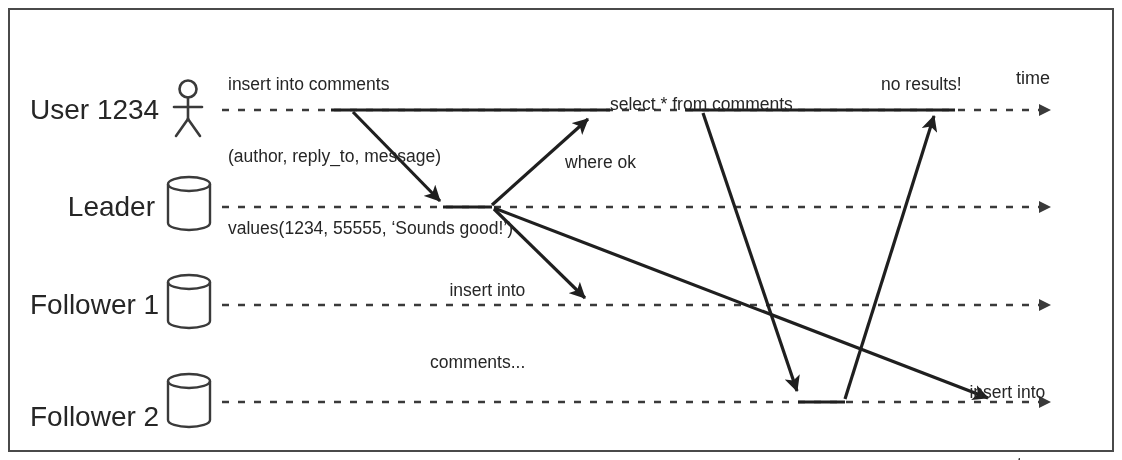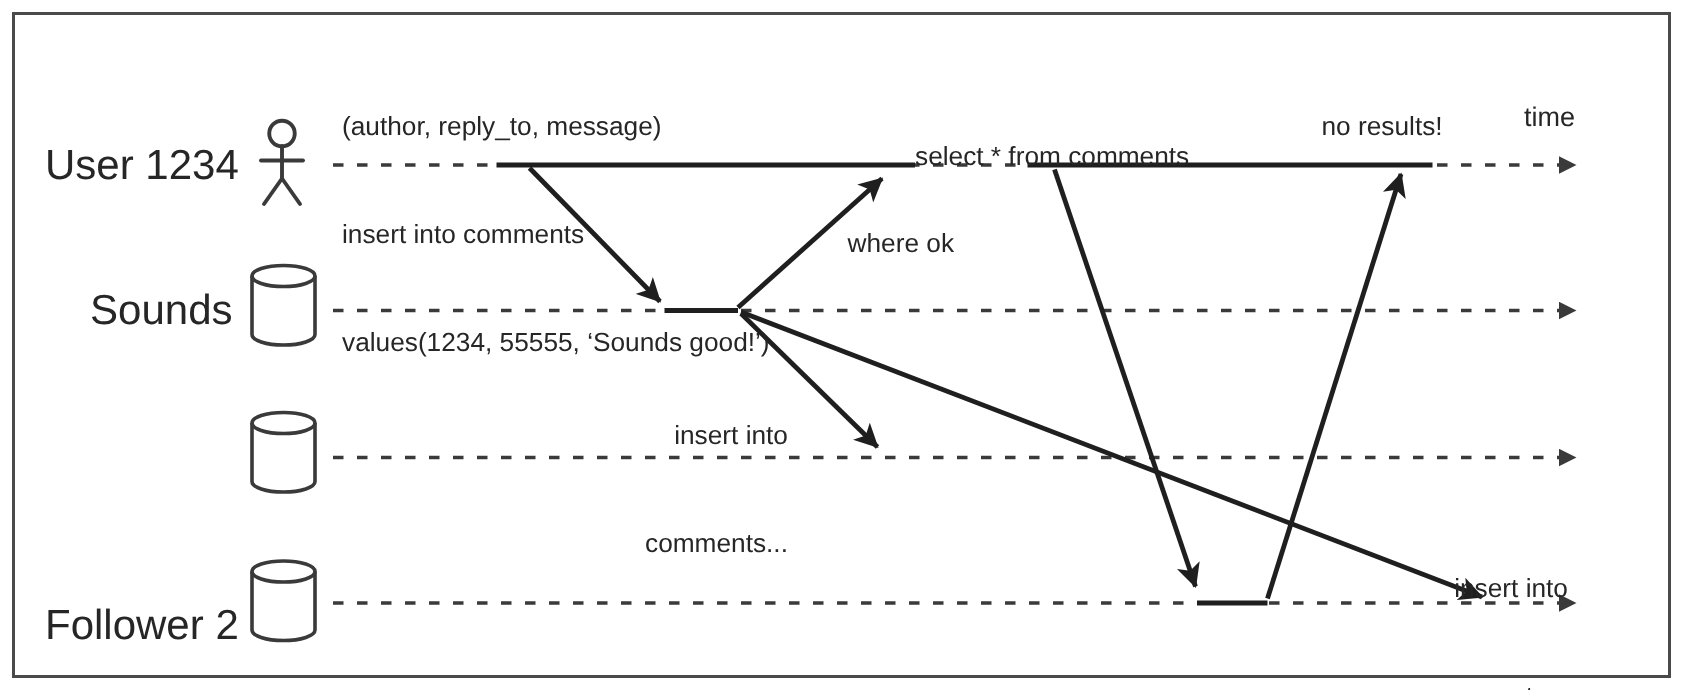--- a/index.html
+++ b/index.html
@@ -86,26 +86,27 @@
       <line x1="353" y1="112" x2="440" y2="201" marker-end="url(#arrowBig)"></line>
       <line x1="492" y1="205" x2="588" y2="119" marker-end="url(#arrowBig)"></line>
       <line x1="494" y1="209" x2="585" y2="298" marker-end="url(#arrowBig)"></line>
       <line x1="494" y1="208" x2="988" y2="398" marker-end="url(#arrowBig)"></line>
       <line x1="703" y1="113" x2="797" y2="391" marker-end="url(#arrowBig)"></line>
       <line x1="845" y1="399" x2="934" y2="116" marker-end="url(#arrowBig)"></line>
     </g>
   </svg>
 
   <div class="actor" style="top:97px;">User 1234</div>
-  <div class="actor" style="top:194px;">Sounds</div>
+  <div class="actor" style="top:194px;">Leader</div>
+  <div class="actor" style="top:292px;">Follower 1</div>
   <div class="actor" style="top:404px;">Follower 2</div>
 
   <div class="lbl" style="left:228px;top:24px;">
+    <div>insert into comments</div>
     <div>(author, reply_to, message)</div>
-    <div>insert into comments</div>
     <div>values(1234, 55555, ‘Sounds good!’)</div>
   </div>
 
   <div class="lbl" style="left:610px;top:44px;">
     <div>select * from comments</div>
   </div>
 
   <div class="lbl" style="left:565px;top:150px;">where ok</div>
 
   <div class="lbl" style="left:881px;top:72px;text-align:right;">no results!</div>

